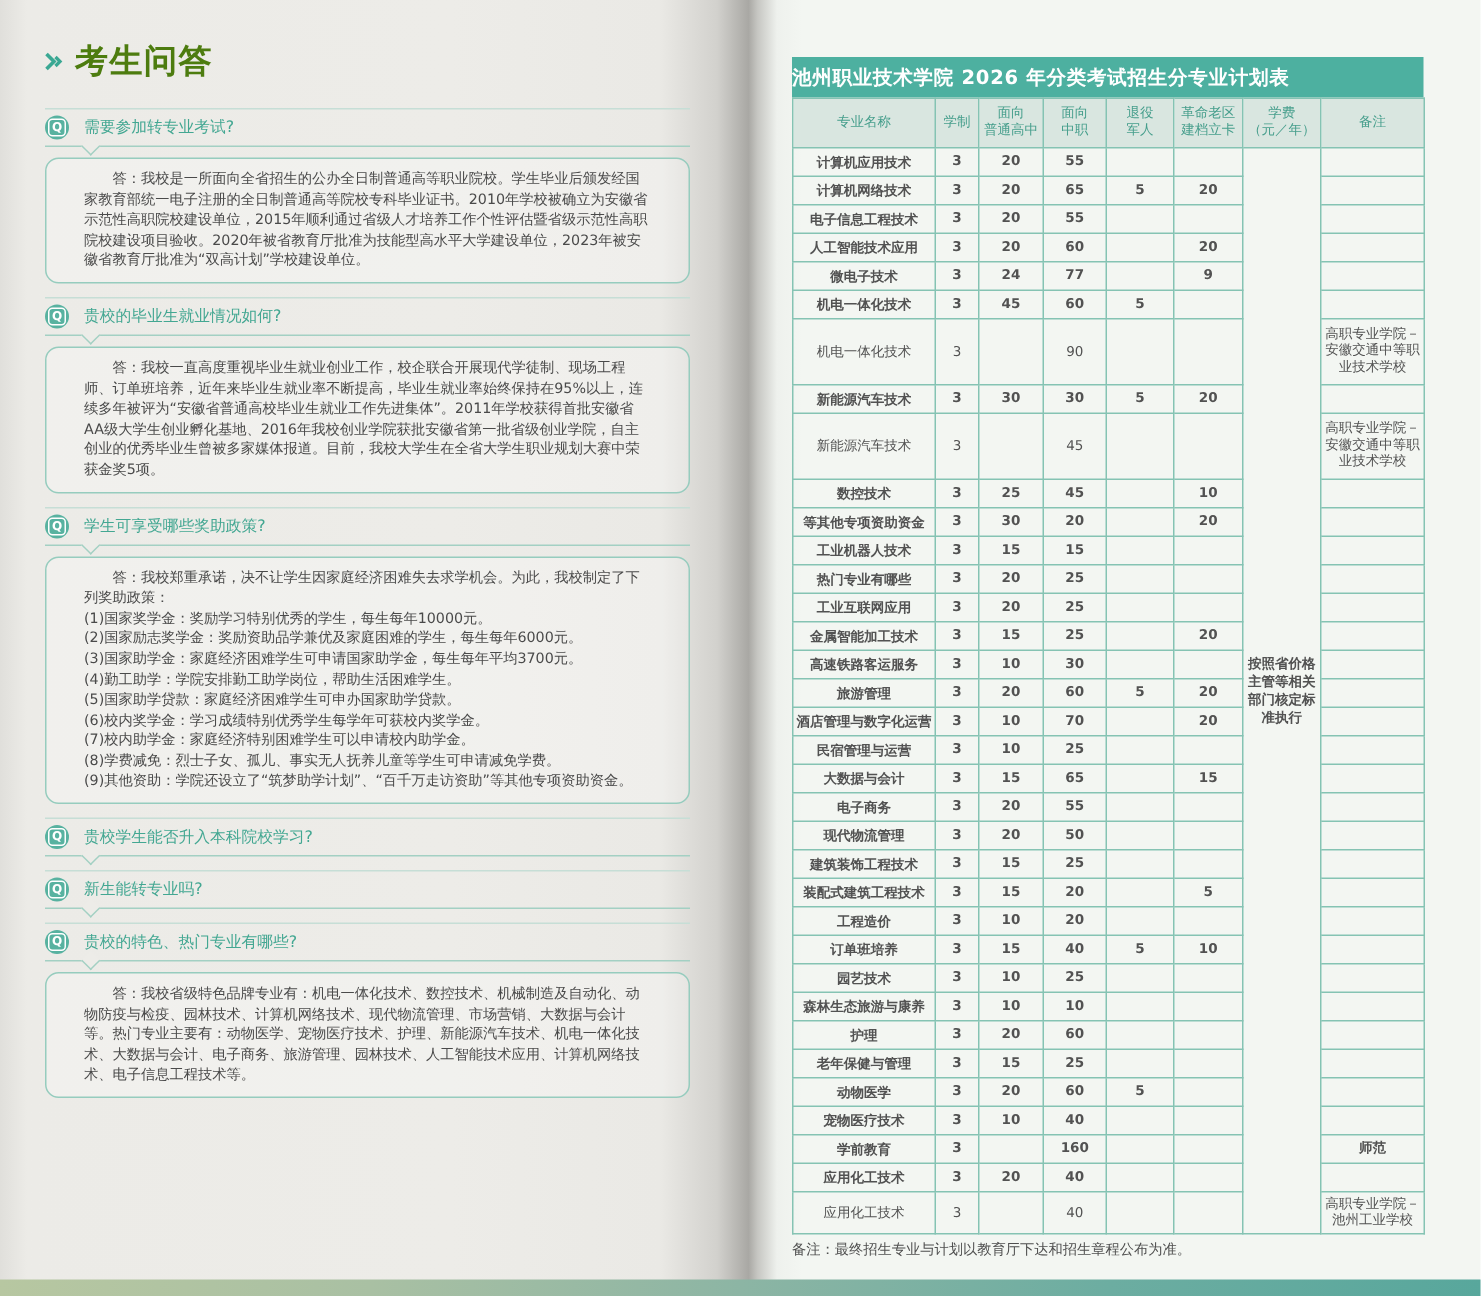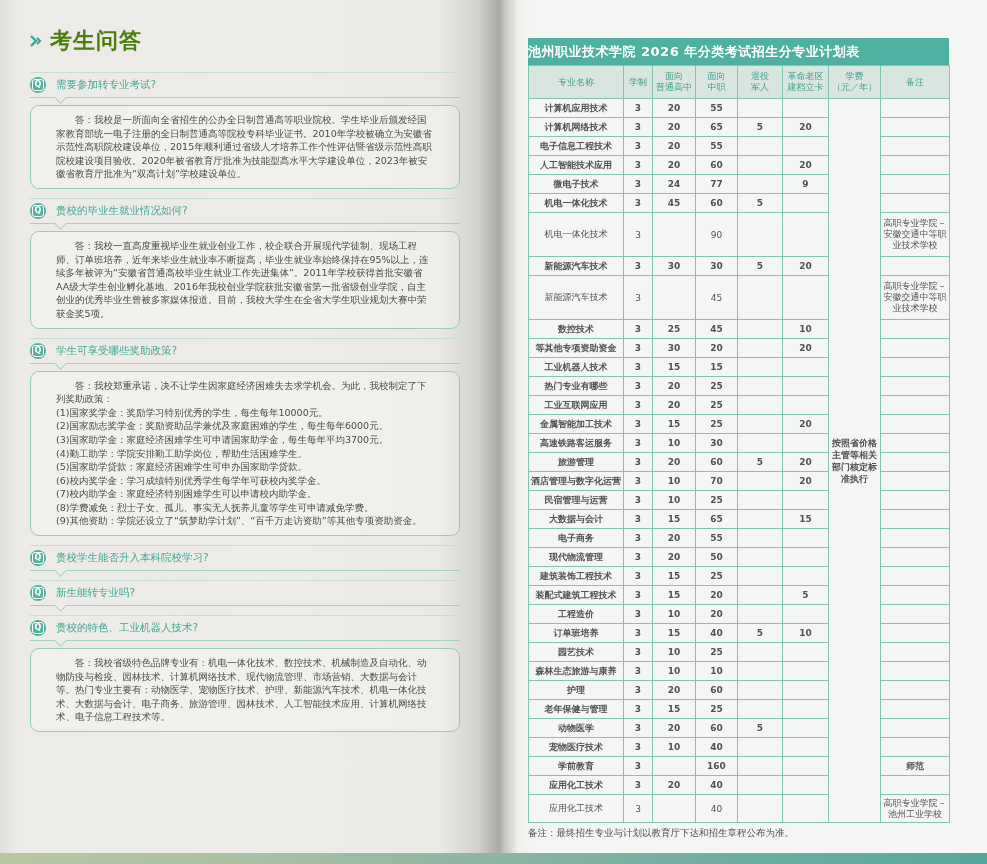--- a/index.html
+++ b/index.html
@@ -142,21 +142,21 @@
       <span class="q-text">新生能转专业吗?</span>
       <span class="tail"></span>
     </div>
   </div>
 
   <div class="qa-block">
     <div class="qa-header">
       <span class="q-icon">
           <span class="q-glyph">Q</span>
         </span>
-      <span class="q-text">贵校的特色、工业机器人技术?</span>
+      <span class="q-text">贵校的特色、热门专业有哪些?</span>
       <span class="tail"></span>
     </div>
     <div class="answer-box">答：我校省级特色品牌专业有：机电一体化技术、数控技术、机械制造及自动化、动物防疫与检疫、园林技术、计算机网络技术、现代物流管理、市场营销、大数据与会计等。热门专业主要有：动物医学、宠物医疗技术、护理、新能源汽车技术、机电一体化技术、大数据与会计、电子商务、旅游管理、园林技术、人工智能技术应用、计算机网络技术、电子信息工程技术等。</div>
   </div>
 
 </div>
 
 <div class="page-right">
   <div class="table-title">池州职业技术学院 2026 年分类考试招生分专业计划表</div>
   <table class="plan">

